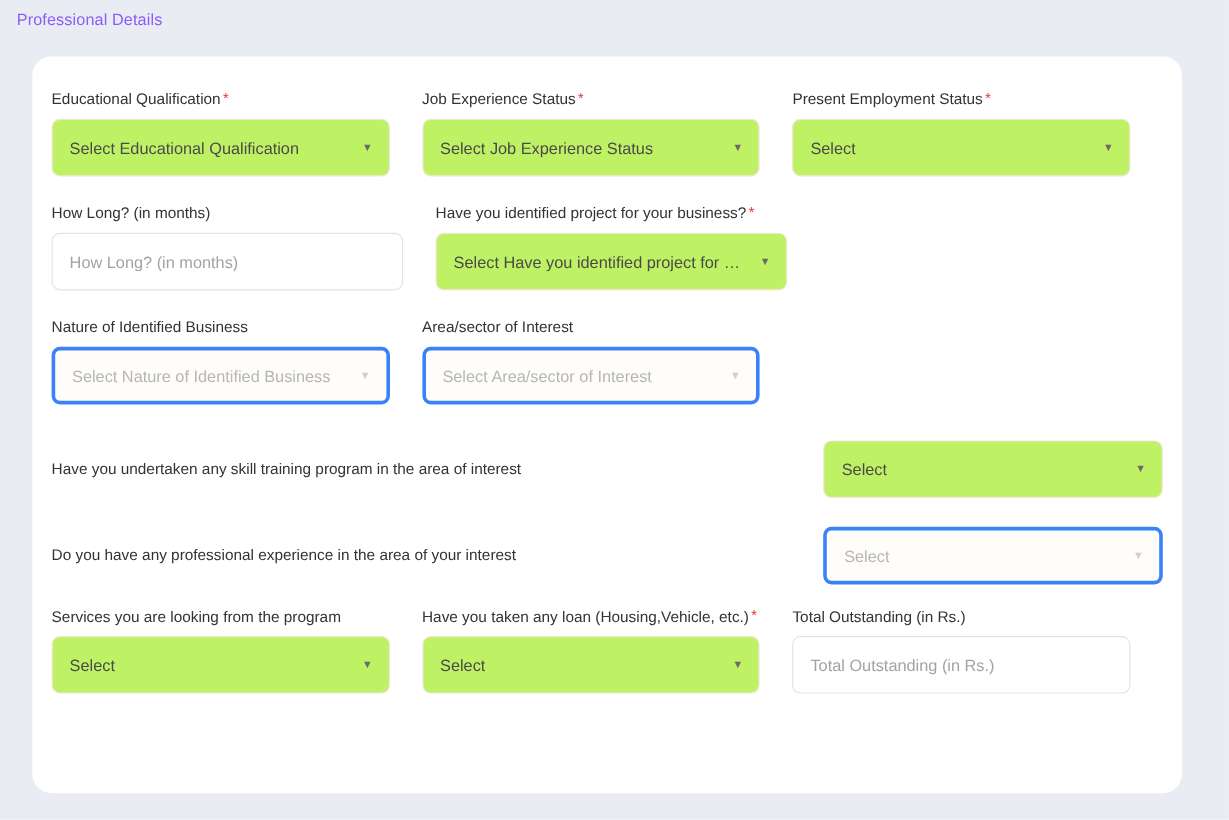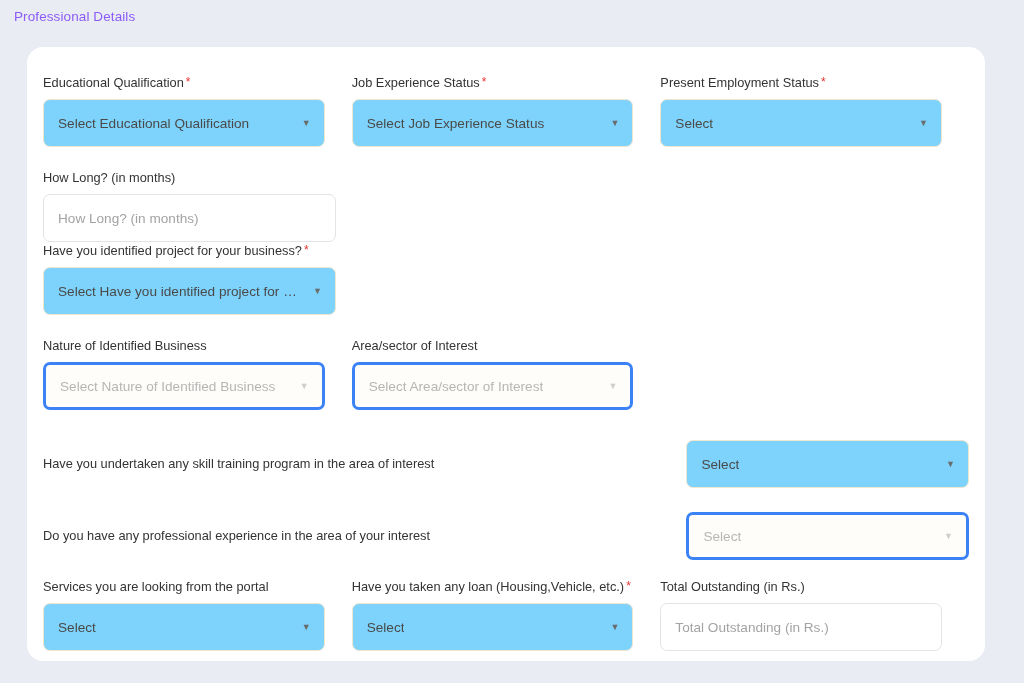--- a/index.html
+++ b/index.html
@@ -77,21 +77,21 @@
     color: #e3342f;
     font-size: 12px;
     margin-left: 2px;
     vertical-align: 1px;
   }
 
   .control {
     position: relative;
     height: 48px;
     border-radius: 7px;
-    background: #7dd3fc;
+    background: #bef264;
     border: 1px solid #efe6cf;
     display: flex;
     align-items: center;
     padding: 0 32px 0 14px;
     font-size: 13.6px;
     color: #4a4a4a;
   }
 
   
   .control.input {
@@ -122,21 +122,21 @@
     right: 13px;
     top: 50%;
     transform: translateY(-50%);
     font-size: 9px;
     line-height: 1;
     color: #6b6b6b;
   }
 
   
   .row.r1 { margin-bottom: 22px; }
-  .row.r2 { margin-bottom: 22px; flex-direction: column; }
+  .row.r2 { margin-bottom: 22px; }
   .row.r3 { margin-bottom: 18px; }
 
   
   .qrow {
     display: flex;
     align-items: center;
     height: 72px;
     gap: 22px;
   }
   .qrow .qlabel {
@@ -262,21 +262,21 @@
             <span class="value">Select</span>
             <span class="caret">▼</span>
           </div>
         </div>
       </div>
 
       <div class="row r4">
 
         <div class="col">
           <label class="label">
-            <span>Services you are looking from the portal</span><span class="req"></span>
+            <span>Services you are looking from the program</span><span class="req"></span>
           </label>
           <div class="control">
             <span class="value">Select</span>
             <span class="caret">▼</span>
           </div>
         </div>
 
         <div class="col">
           <label class="label">
             <span>Have you taken any loan (Housing,Vehicle, etc.)</span><span class="req">*</span>

